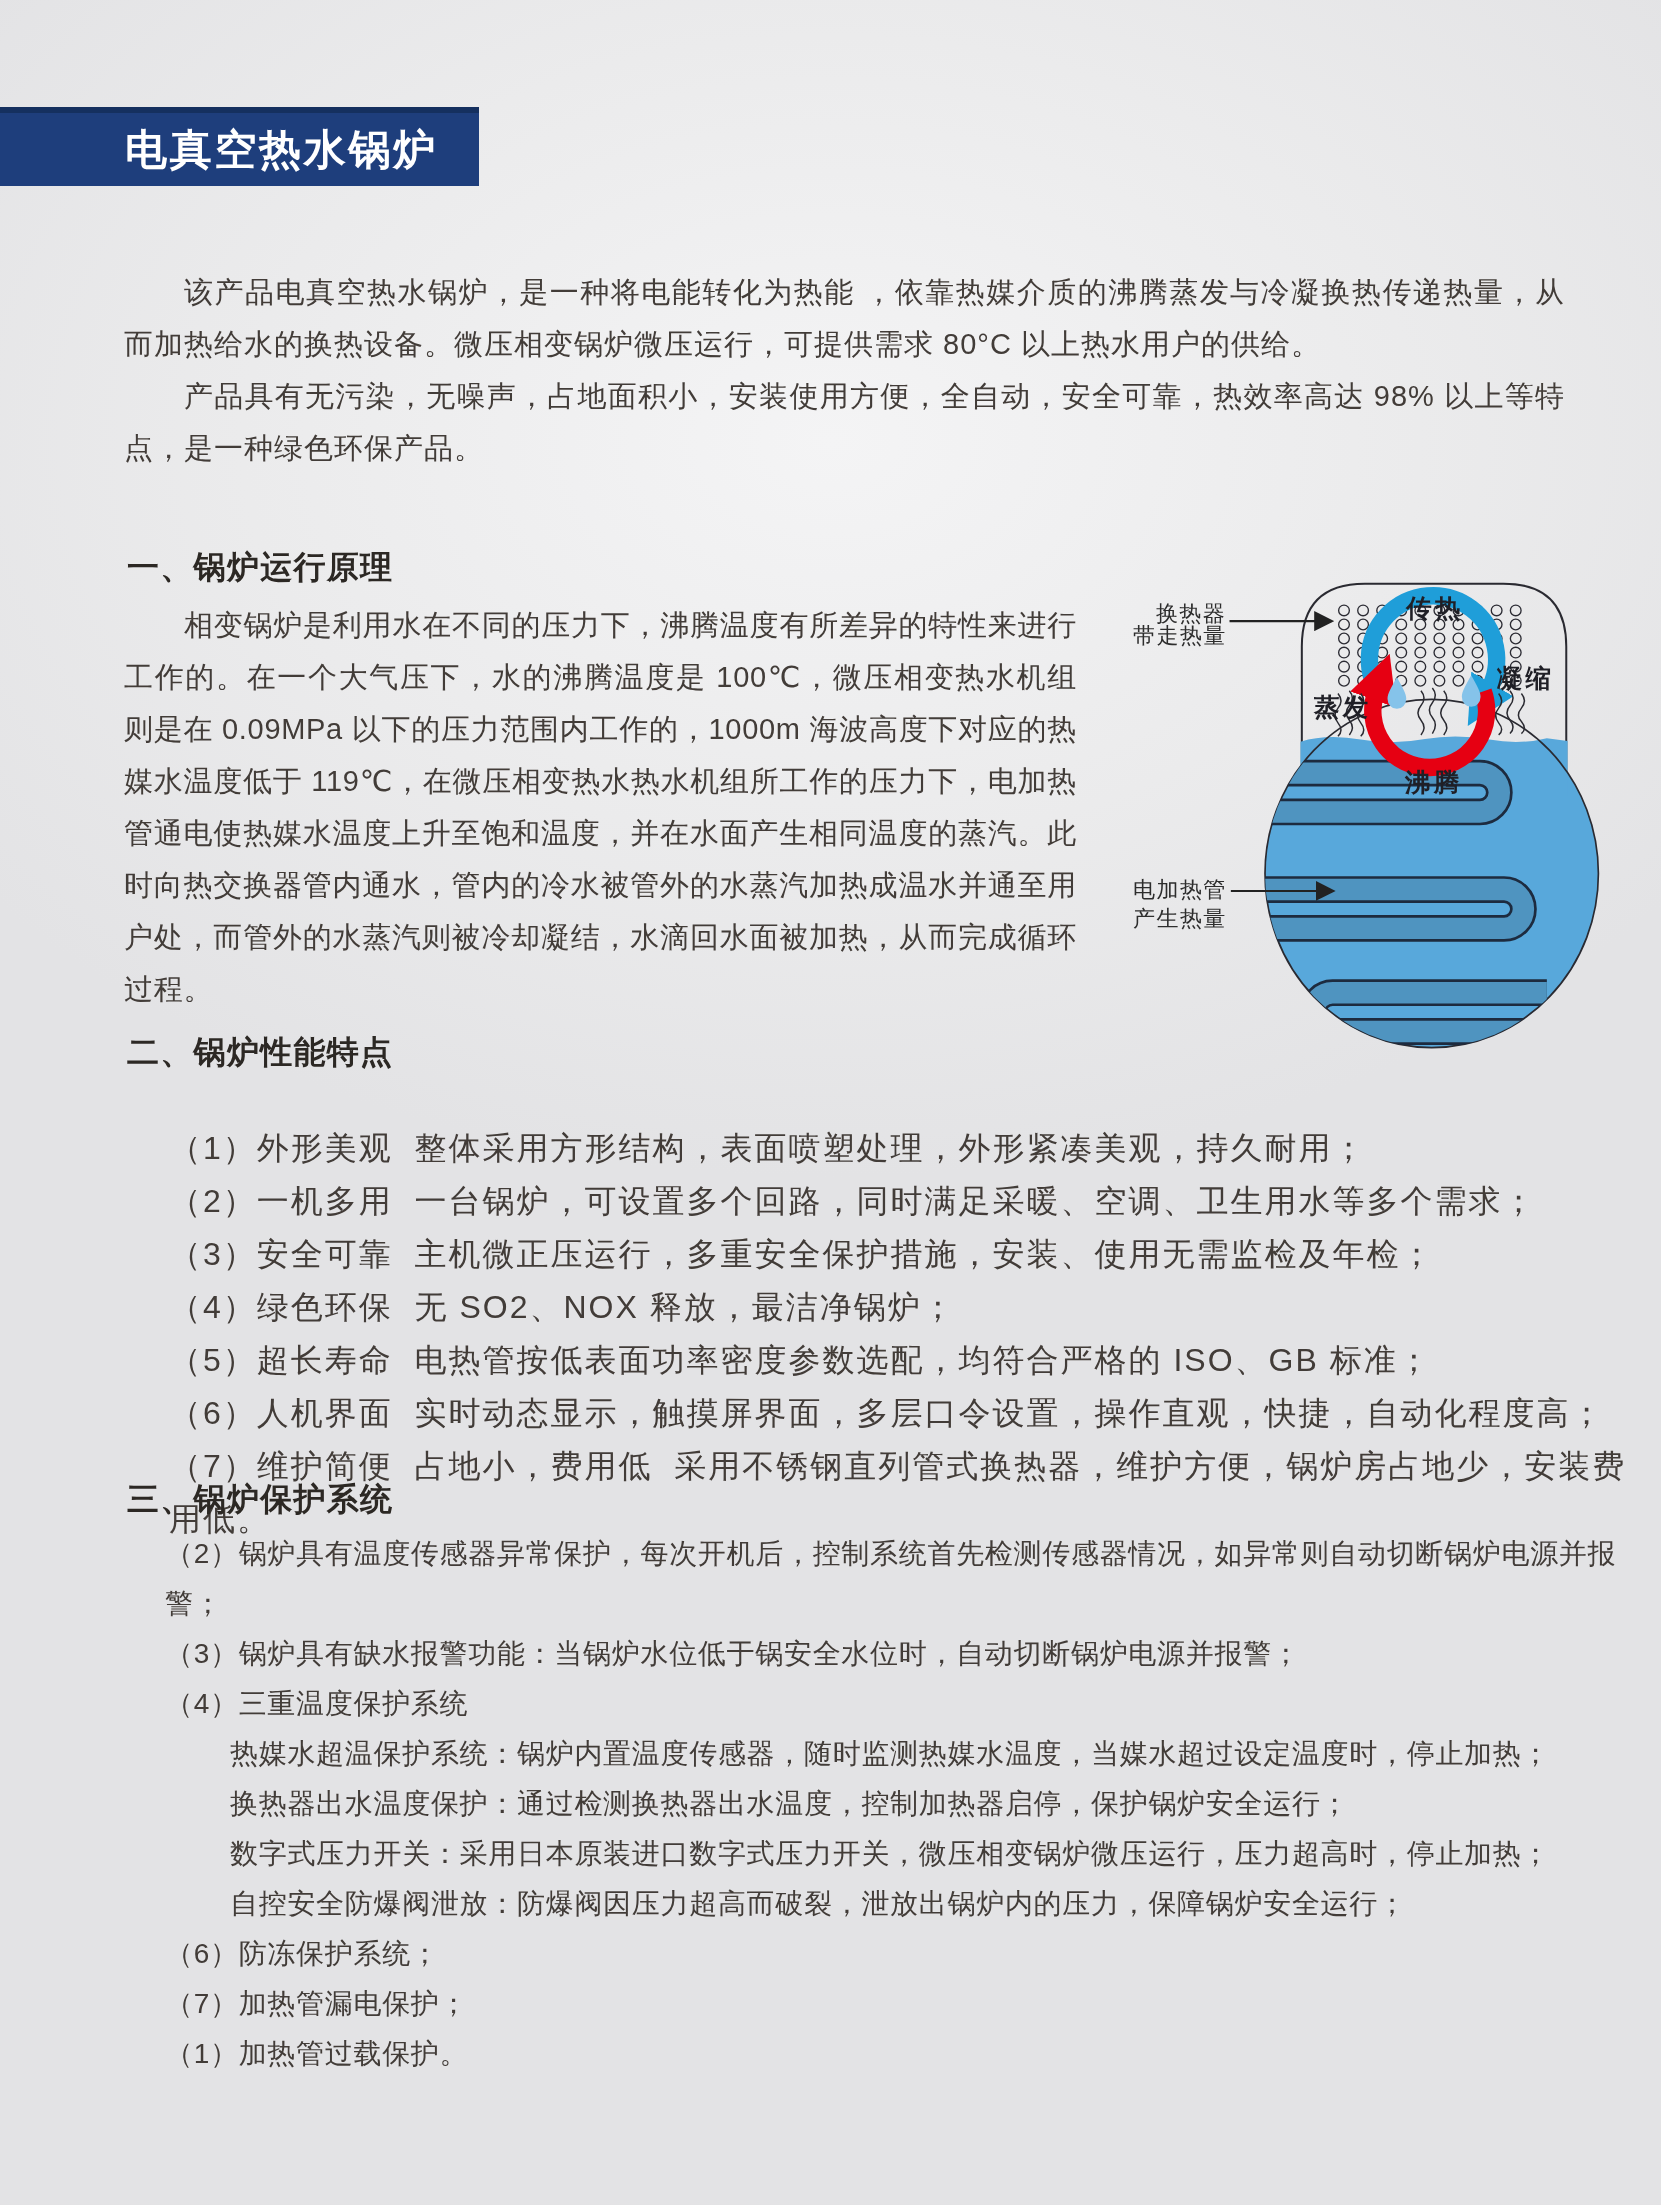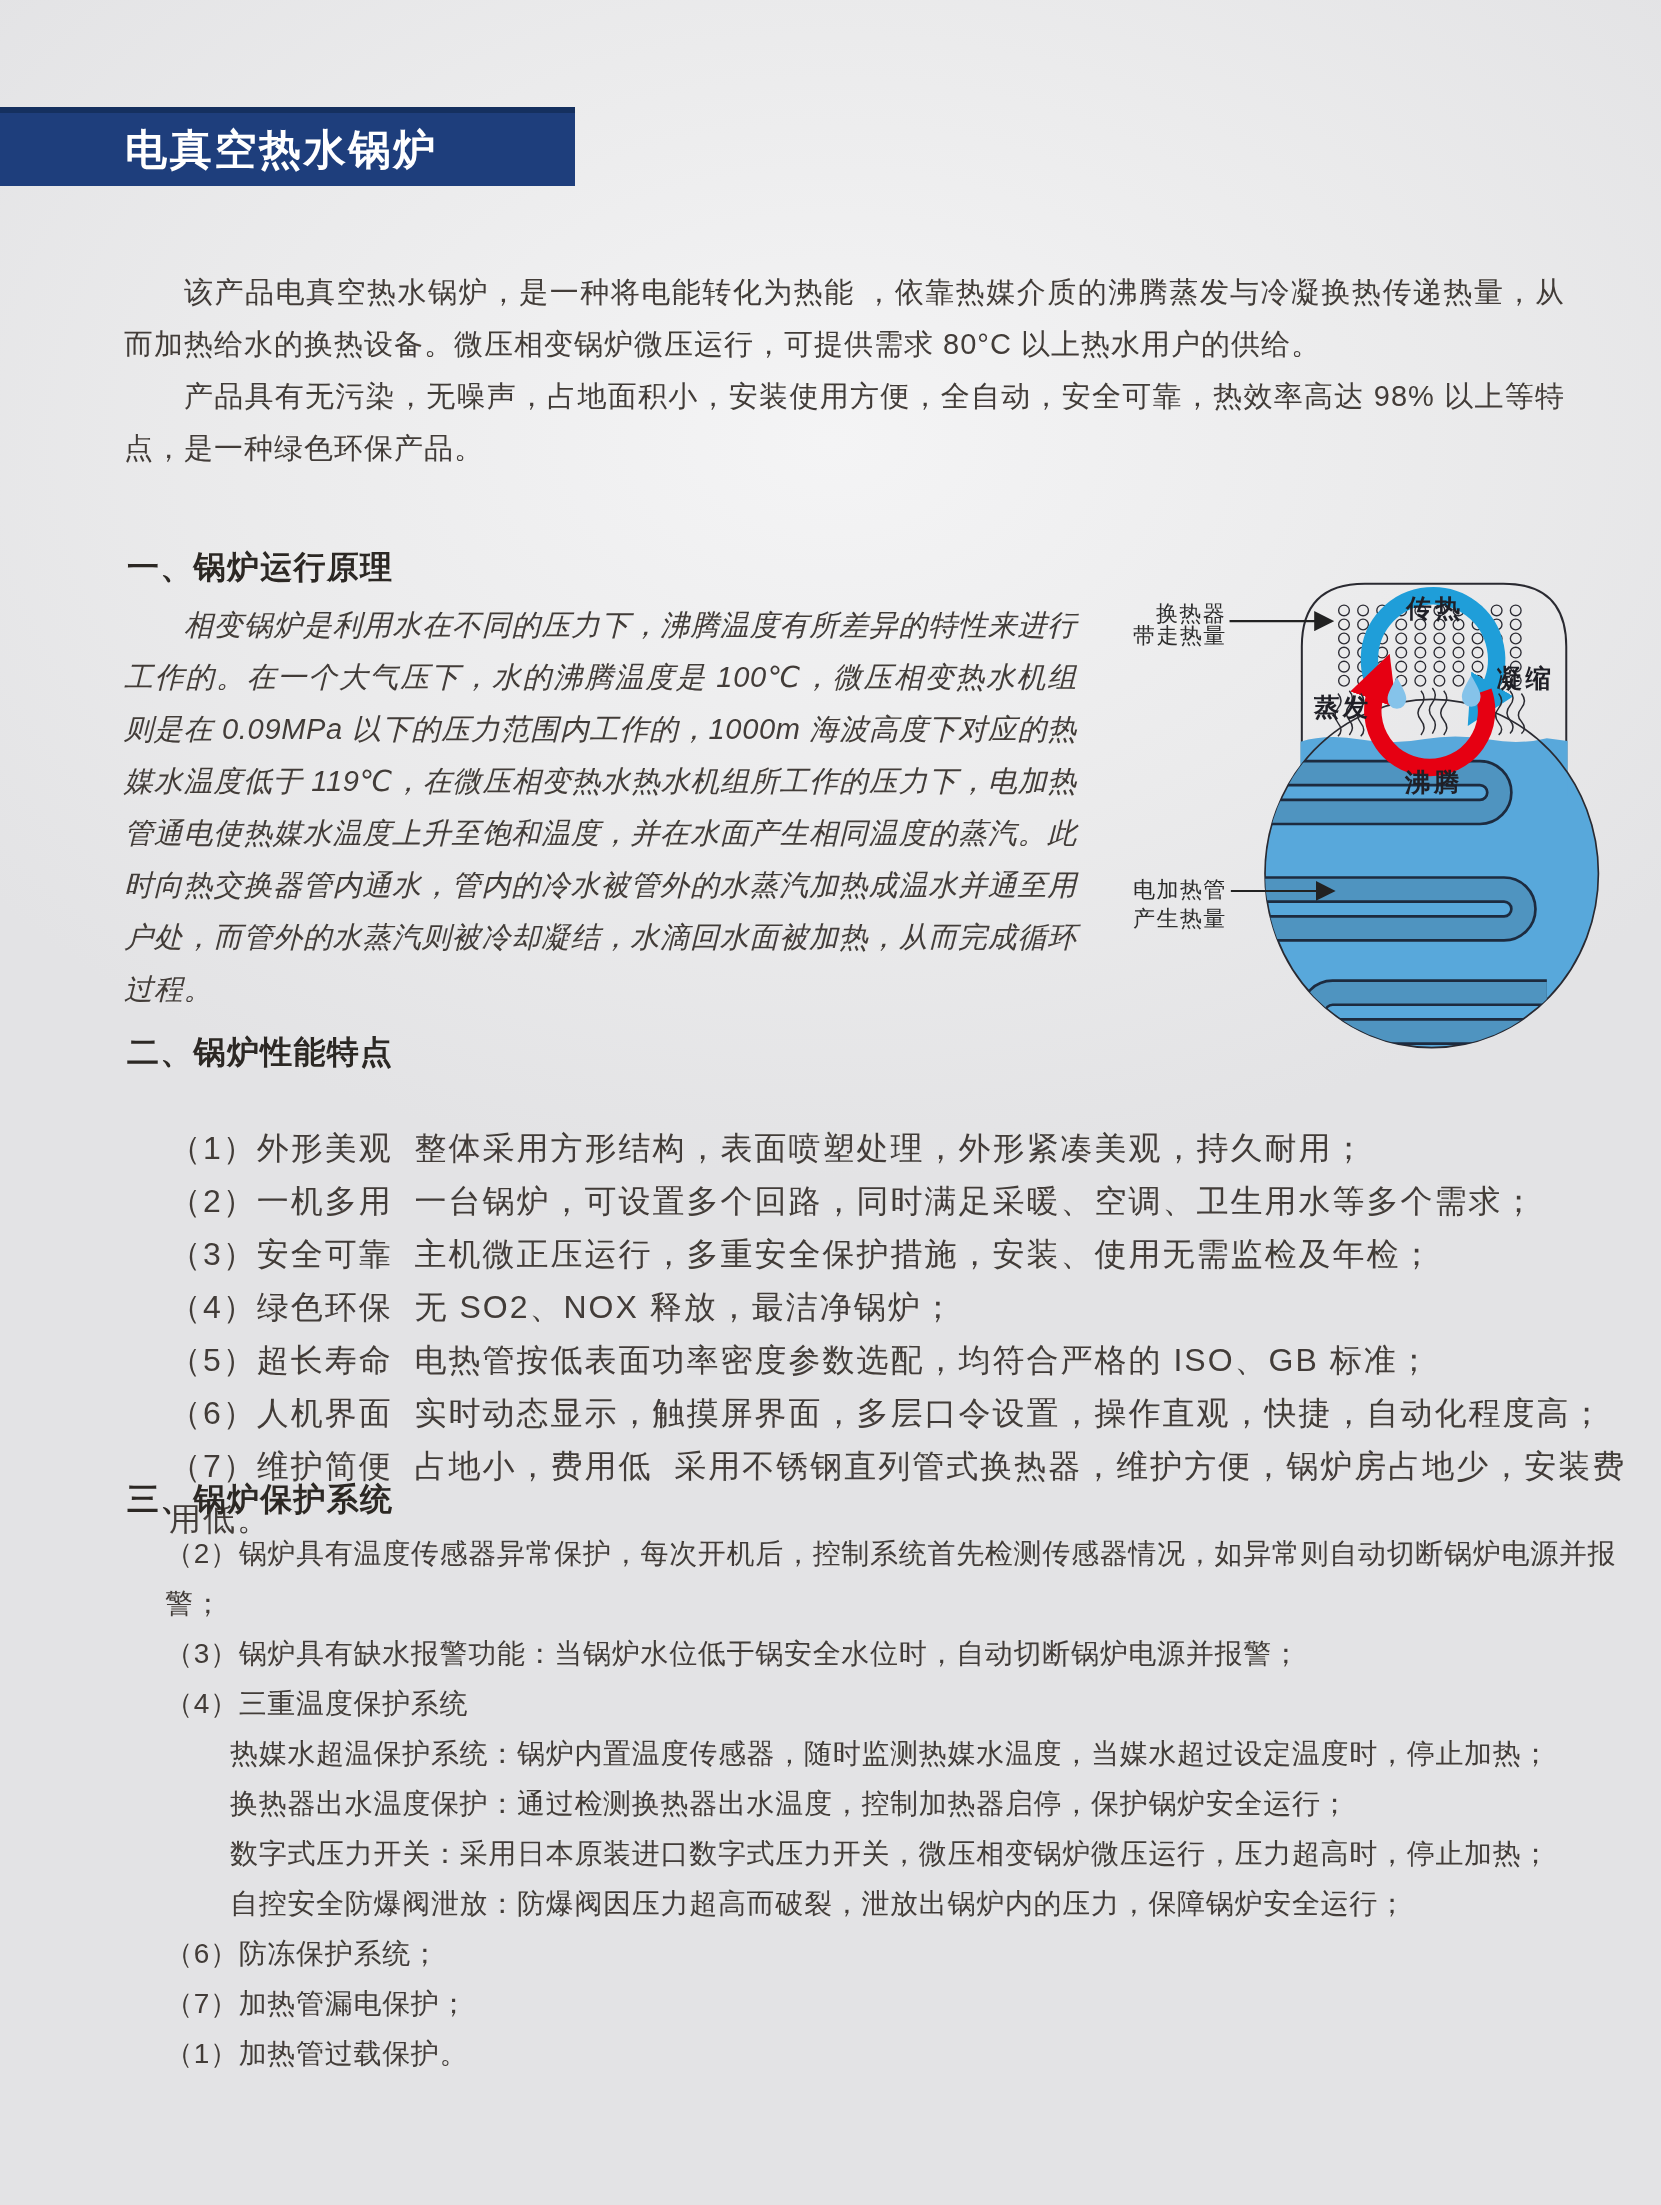--- a/index.html
+++ b/index.html
@@ -7,36 +7,36 @@
     position:relative;
     width:1662px;height:2205px;
     background:radial-gradient(ellipse 1071px 736px at 50% 20%, #f4f4f5 0%, #ebebec 55%, #e3e3e5 100%) #e8e8ea;
     font-family:"Liberation Sans","DejaVu Sans",sans-serif;
     color:#423c38;
     overflow:hidden;
   }
   .abs{position:absolute;}
   
   .title-box{
-    left:0;top:107px;width:575px;height:79px;
+    left:0;top:107px;width:479px;height:79px;
     background:#1e3e7c;border-top:6.7px solid #15305f;box-sizing:border-box;
     display:flex;align-items:center;
     color:#ffffff;font-size:42px;font-weight:bold;letter-spacing:2.7px;
     padding-left:125px;
   }
   
   .intro{left:124px;top:266px;width:1441px;font-size:29px;line-height:52px;text-align:justify;letter-spacing:1px;}
   .intro p{margin:0;text-indent:60px;}
   
   .sec-heading{font-size:32px;font-weight:bold;color:#2c2824;letter-spacing:1.3px;}
   .s1-heading{left:127px;top:546px;}
   .s2-heading{left:127px;top:1031px;}
   .s3-heading{left:127px;top:1478px;}
   
-  .s1-body{left:124px;top:599px;width:953px;font-size:29px;line-height:52px;text-align:justify;letter-spacing:0.7px;font-style:italic;}
+  .s1-body{left:124px;top:599px;width:953px;font-size:29px;line-height:52px;text-align:justify;letter-spacing:0.7px;}
   .s1-body p{margin:0;text-indent:60px;}
   
   .s2-list{left:169px;top:1122px;width:1459px;font-size:32px;letter-spacing:2px;}
   .s2-list .li{line-height:53px;white-space:pre-wrap;}
   
   .s3-list{left:165px;top:1529px;width:1473px;font-size:28px;letter-spacing:0.7px;}
   .s3-list .li{line-height:50px;white-space:pre-wrap;}
   .s3-list .li.sub{padding-left:65px;}
   
   .diagram{left:1105px;top:562px;width:557px;height:536px;}

